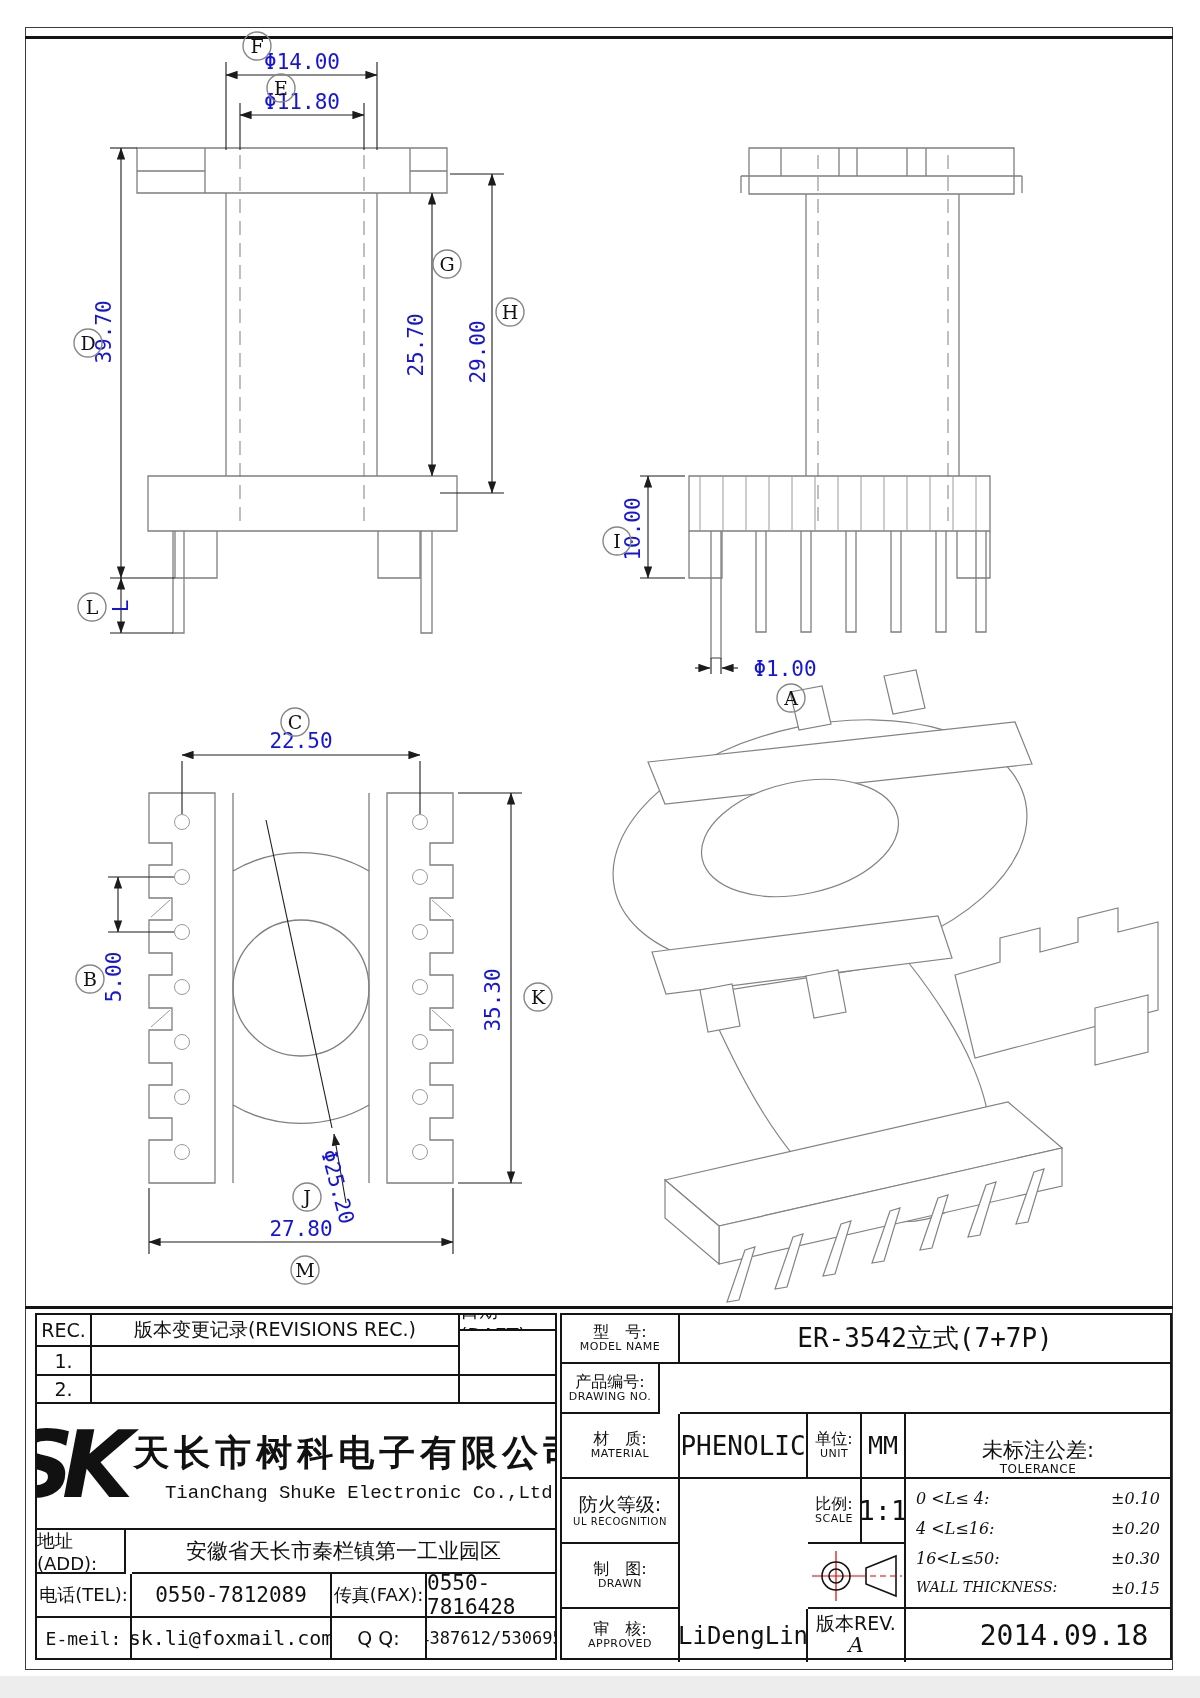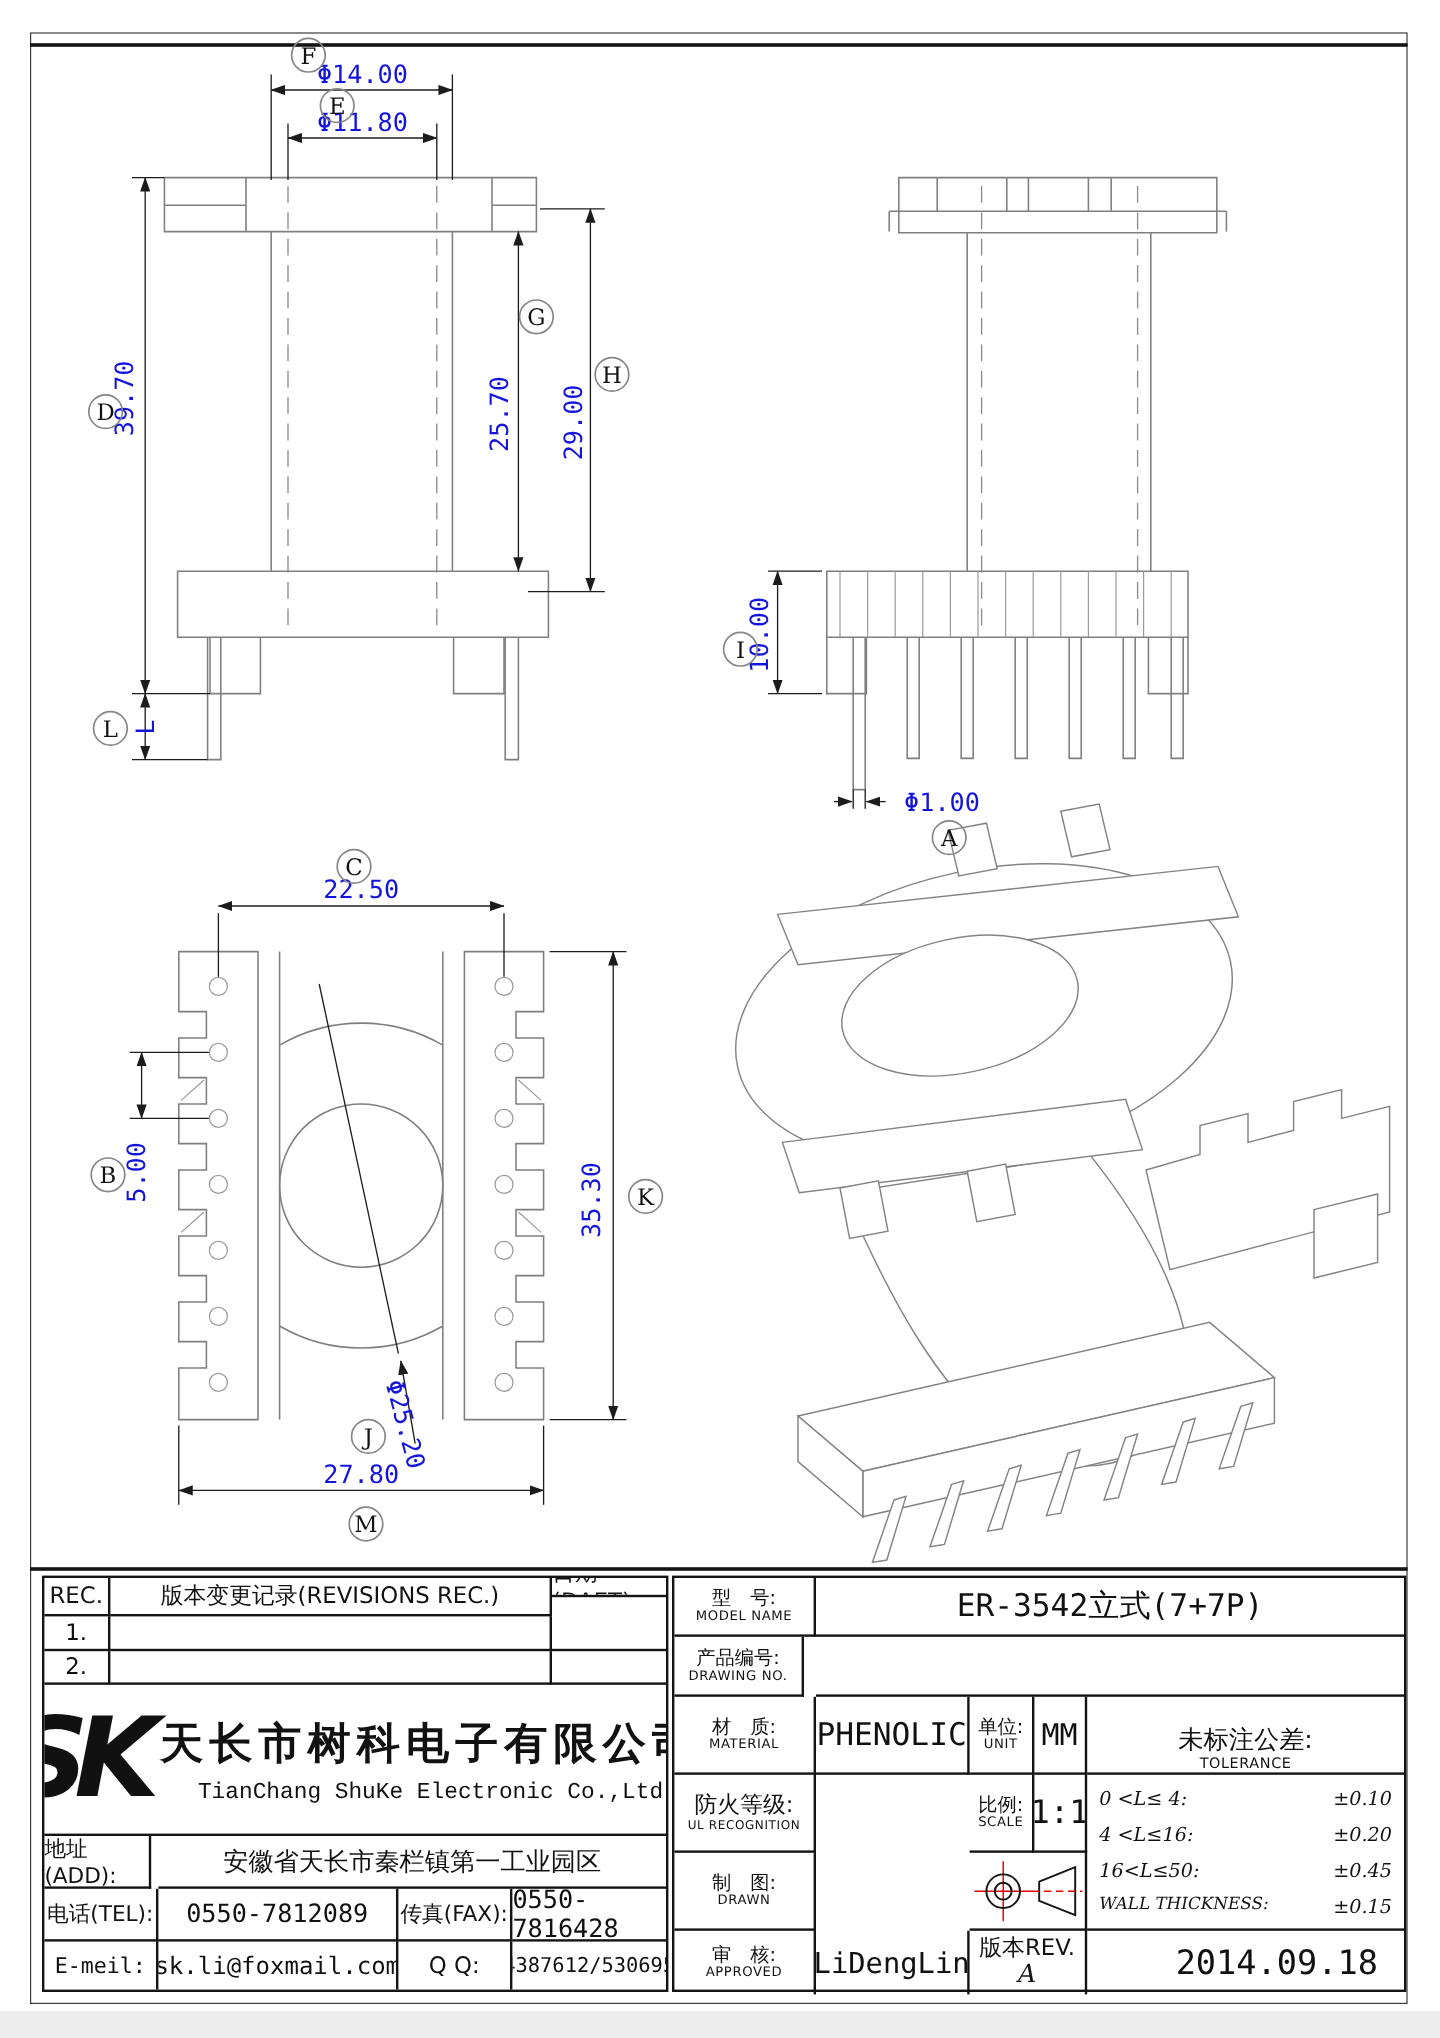--- a/index.html
+++ b/index.html
@@ -322,21 +322,21 @@
 <div class="abs tbbox" style="left:560px;top:1313px;width:612px;height:347px;">
 
   <div class="cell lab2" style="left:0;top:0;width:118px;height:49px;">
     <span class="cn">型　号:</span>
       <span class="en">MODEL NAME</span>
   </div>
   <div class="cell val noright" style="left:118px;top:0;width:490px;height:49px;font-size:26px;">
       <span>ER-3542立式(7+7P)</span>
     </div>
 
-  <div class="cell lab2" style="left:0;top:49px;width:108px;height:50px;">
+  <div class="cell lab2" style="left:0;top:49px;width:98px;height:50px;">
     <span class="cn">产品编号:</span>
       <span class="en">DRAWING NO.</span>
   </div>
   <div class="cell val noright" style="left:118px;top:49px;width:490px;height:50px;font-size:24px;">
       <span></span>
     </div>
 
   <div class="cell lab2" style="left:0;top:99px;width:118px;height:65px;">
     <span class="cn">材　质:</span>
       <span class="en">MATERIAL</span>
@@ -372,21 +372,21 @@
     <span class="tolrow">
         <span>0 &lt;L≤ 4:</span>
         <span>±0.10</span>
       </span>
     <span class="tolrow">
         <span>4 &lt;L≤16:</span>
         <span>±0.20</span>
       </span>
     <span class="tolrow">
         <span>16&lt;L≤50:</span>
-        <span>±0.45</span>
+        <span>±0.30</span>
       </span>
     <span class="tolrow" style="font-size:14px">
         <span>WALL THICKNESS:</span>
         <span style="font-size:16px">±0.15</span>
       </span>
   </div>
 
   <div class="cell lab2" style="left:0;top:229px;width:118px;height:65px;">
     <span class="cn">制　图:</span>
       <span class="en">DRAWN</span>

